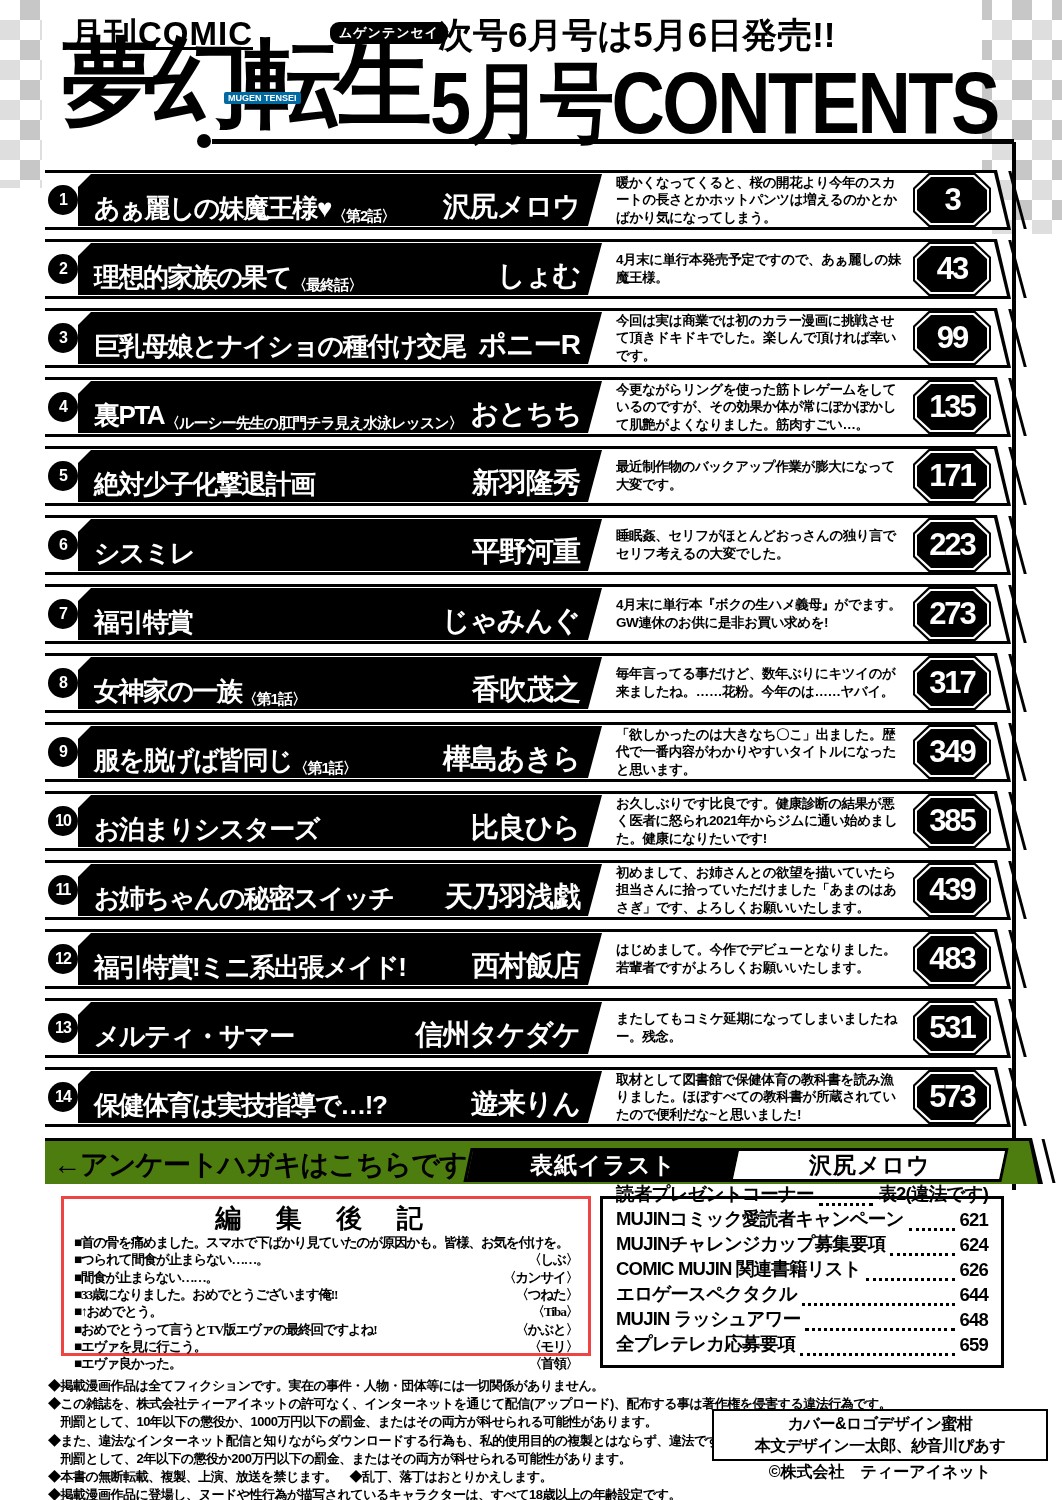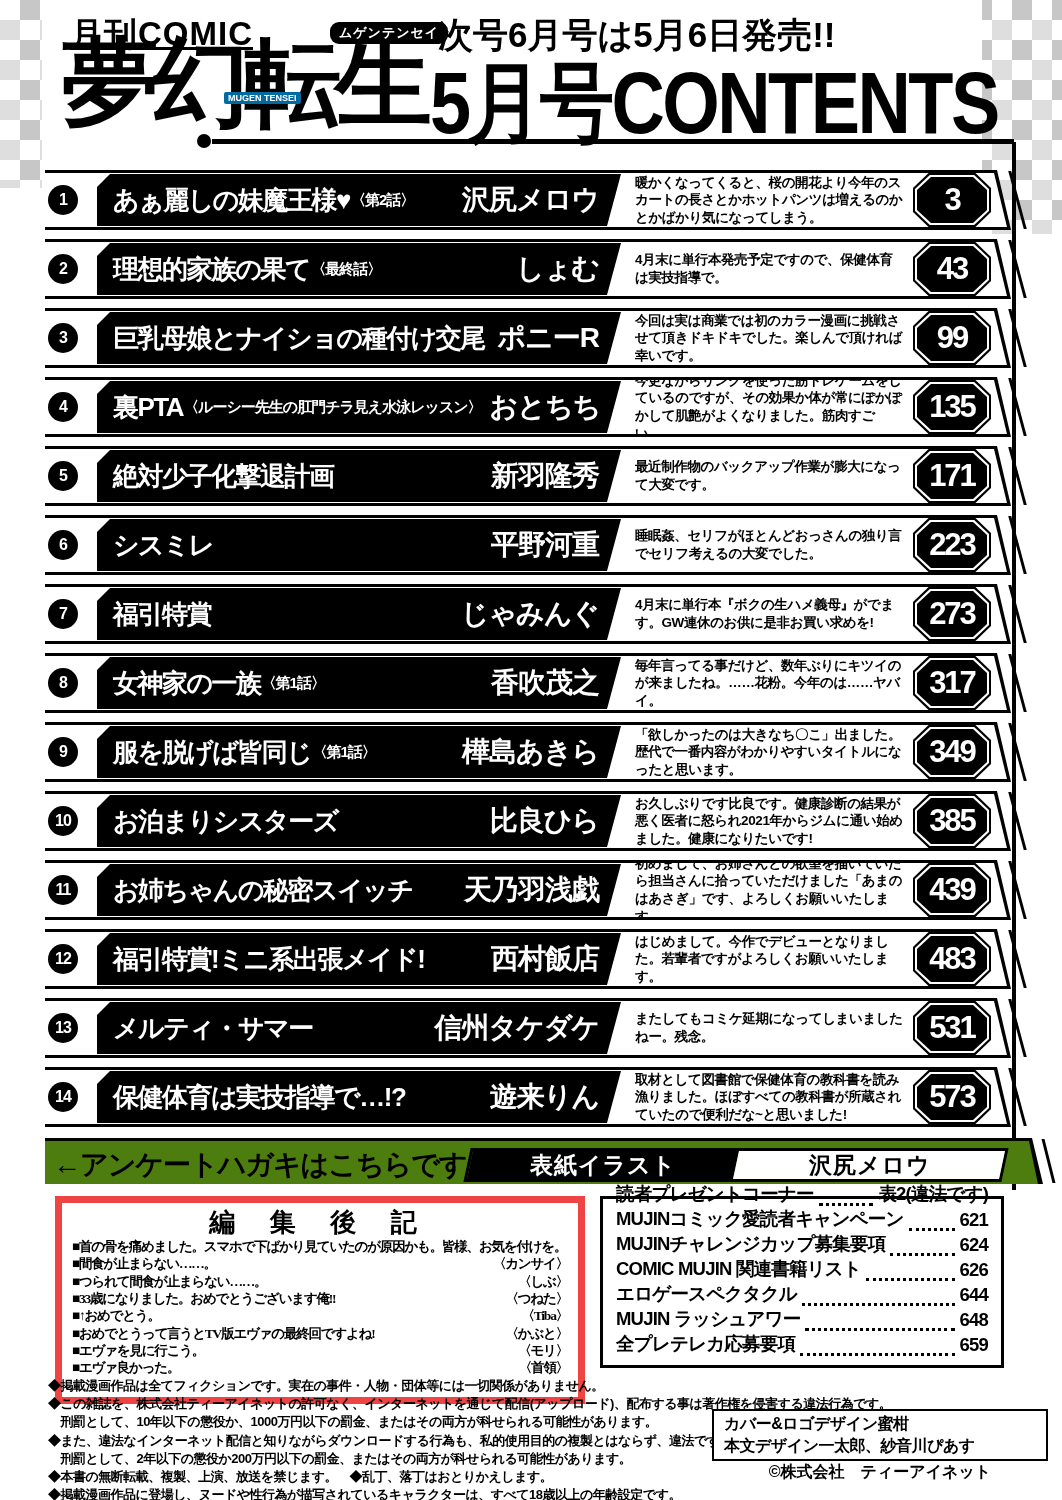--- a/index.html
+++ b/index.html
@@ -31,23 +31,23 @@
 
   
   .toc{ position:absolute; left:45px; top:170px; width:966px; z-index:2; }
   .rowwrap{ position:relative; width:966px; height:60px; margin-bottom:9px; }
   .rowwrap::after{ content:''; position:absolute; right:-8px; top:1px; height:58px; width:3px; background:#000; transform:skewX(15deg); }
   .row{ position:absolute; inset:0; background:#000; clip-path:polygon(0 0, calc(100% - 14px) 0, 100% 100%, 0 100%); }
   .row-in{ position:absolute; left:0; top:3px; width:calc(100% - 4px); height:54px; background:#fff;
     clip-path:polygon(0 0, calc(100% - 13px) 0, 100% 100%, 0 100%); display:flex; align-items:center; }
   .num-badge{ width:30px; height:30px; border-radius:50%; background:#000; color:#fff; flex:0 0 30px; margin-left:3px;
     display:flex; align-items:center; justify-content:center; font-size:16px; font-weight:900; letter-spacing:-1px; }
-  .title-bar{ flex:0 0 524px; height:52px; margin-left:19px; background:#000; color:#fff;
+  .title-bar{ flex:0 0 524px; height:52px; margin-left:0; background:#000; color:#fff;
     clip-path:polygon(13px 0, 100% 0, calc(100% - 14px) 100%, 0 100%, 0 13px);
-    display:flex; align-items:center; padding:0 22px 0 16px; overflow:hidden; }
+    display:flex; align-items:flex-end; padding:0 22px 0 16px; overflow:hidden; }
   .t-title{ font-size:26px; font-weight:800; letter-spacing:-1.5px; white-space:nowrap; }
   .t-chap{ font-size:15px; font-weight:700; letter-spacing:-1px; white-space:nowrap; margin-left:1px; }
   .t-author{ margin-left:auto; font-size:28px; font-weight:900; letter-spacing:-1px; white-space:nowrap; padding-left:8px; }
   .t-comment{ flex:1 1 auto; min-width:0; padding:0 8px 0 14px; font-size:13.5px; line-height:1.3; font-weight:600; letter-spacing:-0.4px; }
   .pb-o{ flex:0 0 78px; width:78px; height:54px; clip-path:var(--oct); background:#000; padding:2px; margin-right:16px; }
   .pb-m{ width:100%; height:100%; clip-path:var(--oct); background:#fff; padding:2px; }
   .pb-i{ width:100%; height:100%; clip-path:var(--oct); background:#000; color:#fff;
     display:flex; align-items:center; justify-content:center; font-size:31px; font-weight:900; letter-spacing:-2px; }
 
   
@@ -58,40 +58,40 @@
     clip-path:polygon(0 0, calc(100% - 10px) 0, 100% 100%, 0 100%); display:flex; align-items:center; }
   .survey-note{ font-size:28px; font-weight:900; letter-spacing:-1px; margin-left:8px; white-space:nowrap; }
   .cover-box{ margin-left:auto; margin-right:34px; width:556px; height:34px; border:3px solid #000; transform:skewX(-12deg); display:flex; }
   .cover-label{ flex:1; background:#000; color:#fff; display:flex; align-items:center; justify-content:center;
     font-size:23px; font-weight:800; letter-spacing:1px; }
   .cover-artist{ flex:1; background:#fff; color:#000; display:flex; align-items:center; justify-content:center;
     font-size:23px; font-weight:800; letter-spacing:1px; }
   .unskew{ transform:skewX(12deg); }
 
   
-  .editorial{ position:absolute; left:55px; top:1196px; width:530px; height:208px; border:7px solid #ef4444;
+  .editorial{ position:absolute; left:61px; top:1196px; width:530px; height:160px; border:3px solid #ef4444;
     padding:4px 10px 4px 10px; font-family:"Liberation Serif", serif; }
   .edit-title{ text-align:center; font-size:26px; font-weight:700; letter-spacing:14px; line-height:1.2; }
   .edit-line{ display:flex; justify-content:space-between; font-size:13.5px; font-weight:600;
     line-height:1.28; letter-spacing:-1.2px; white-space:nowrap; overflow:hidden; }
   .edit-line .nm{ flex:0 0 auto; padding-left:6px; }
 
   
   .miscbox{ position:absolute; left:600px; top:1196px; width:404px; height:172px; border:3px solid #000;
     padding:9px 13px; display:flex; flex-direction:column; justify-content:flex-end; }
   .misc-line{ display:flex; align-items:flex-end; font-size:18.5px; font-weight:700; letter-spacing:-0.8px; white-space:nowrap; }
   .misc-line .leader{ flex:1 1 auto; min-width:10px; margin:0 5px; border-bottom:3px dotted #000; height:13px; }
   .misc-line .pg{ flex:0 0 auto; }
 
   
   .legal{ position:absolute; left:48px; top:1377px; width:1005px; font-size:13px; font-weight:600;
     line-height:1.4; letter-spacing:-0.5px; z-index:1; }
   .credits{ position:absolute; left:712px; top:1409px; width:336px; border:2px solid #000;
     padding:2px 10px 3px 10px; font-size:16px; font-weight:600; letter-spacing:-0.5px; background:#fff; z-index:2; }
-  .credit-line{ display:flex; justify-content:flex-start; line-height:1.35; white-space:nowrap; }
+  .credit-line{ display:flex; justify-content:center; line-height:1.35; white-space:nowrap; }
   .copyright{ position:absolute; left:712px; top:1462px; width:336px; text-align:center;
     font-size:16px; font-weight:600; letter-spacing:0px; }
 </style>
 </head>
 <body>
 
 <div class="page">
 
   <div class="checker tl"></div>
   <div class="checker tr"></div>
@@ -128,21 +128,21 @@
 
     <div class="rowwrap">
       <div class="row">
         <div class="row-in">
           <div class="num-badge">2</div>
           <div class="title-bar">
             <span class="t-title">理想的家族の果て</span>
             <span class="t-chap">〈最終話〉</span>
             <span class="t-author">しょむ</span>
           </div>
-          <div class="t-comment">4月末に単行本発売予定ですので、保健体育は実技指導で。</div>
+          <div class="t-comment">4月末に単行本発売予定ですので、あぁ麗しの妹魔王様。</div>
           <div class="pb-o">
             <div class="pb-m">
               <div class="pb-i">43</div>
             </div>
           </div>
         </div>
       </div>
     </div>
 
     <div class="rowwrap">
@@ -392,27 +392,27 @@
 
   <div class="editorial">
     <div class="edit-title">編 集 後 記</div>
     <div id="edit-lines">
     <div class="edit-line">
       <span class="tx">■首の骨を痛めました。スマホで下ばかり見ていたのが原因かも。皆様、お気を付けを。</span>
       <span class="nm">〈カッシー〉</span>
     </div>
 
     <div class="edit-line">
+      <span class="tx">■つられて間食が止まらない……。</span>
+      <span class="nm">〈しぶ〉</span>
+    </div>
+
+    <div class="edit-line">
       <span class="tx">■間食が止まらない……。</span>
       <span class="nm">〈カンサイ〉</span>
-    </div>
-
-    <div class="edit-line">
-      <span class="tx">■つられて間食が止まらない……。</span>
-      <span class="nm">〈しぶ〉</span>
     </div>
 
     <div class="edit-line">
       <span class="tx">■33歳になりました。おめでとうございます俺!!</span>
       <span class="nm">〈つねた〉</span>
     </div>
 
     <div class="edit-line">
       <span class="tx">■↑おめでとう。</span>
       <span class="nm">〈Tiba〉</span>

